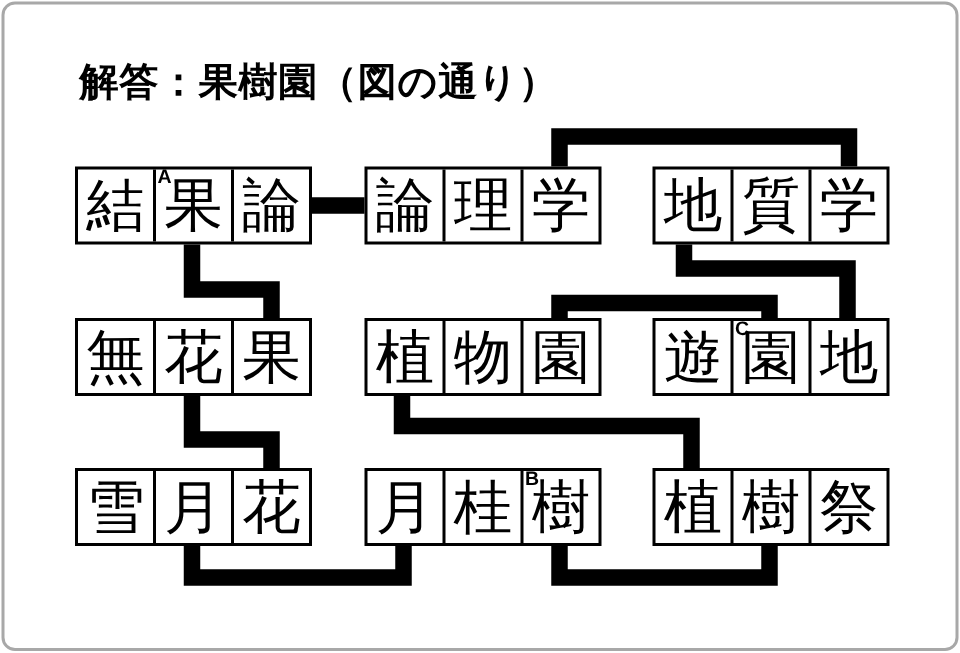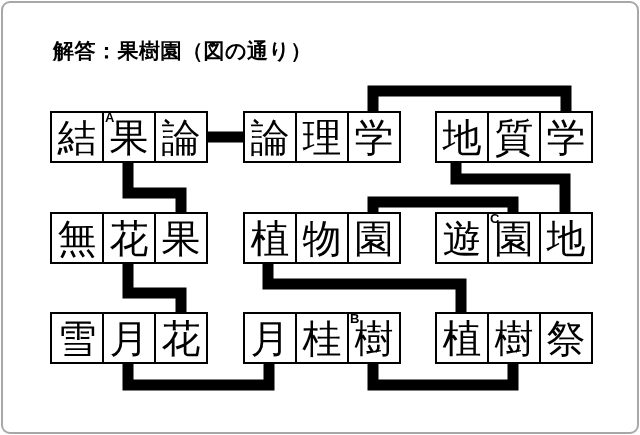--- a/index.html
+++ b/index.html
@@ -6,21 +6,21 @@
   body{
     width:640px;height:435px;position:relative;background:#ffffff;
     font-family:"Liberation Sans","DejaVu Sans",sans-serif;
     overflow:hidden;color:#000;
   }
   .frame{
     position:absolute;inset:1px;border:2px solid #a8a8a8;border-radius:9px;
     pointer-events:none;
   }
   .title{
-    position:absolute;left:53px;top:37px;font-size:21px;font-weight:bold;
+    position:absolute;left:53px;top:37px;font-size:26px;font-weight:bold;
     letter-spacing:.5px;white-space:nowrap;
   }
   svg.connectors{position:absolute;left:0;top:0;}
   svg.connectors polyline{fill:none;stroke:#000;stroke-width:11;stroke-linejoin:miter;}
   .wordbox{
     position:absolute;width:158px;height:52px;background:#ffffff;
     border:2px solid #000;box-sizing:border-box;display:flex;
   }
   .cell{
     flex:1;position:relative;display:flex;align-items:center;justify-content:center;

